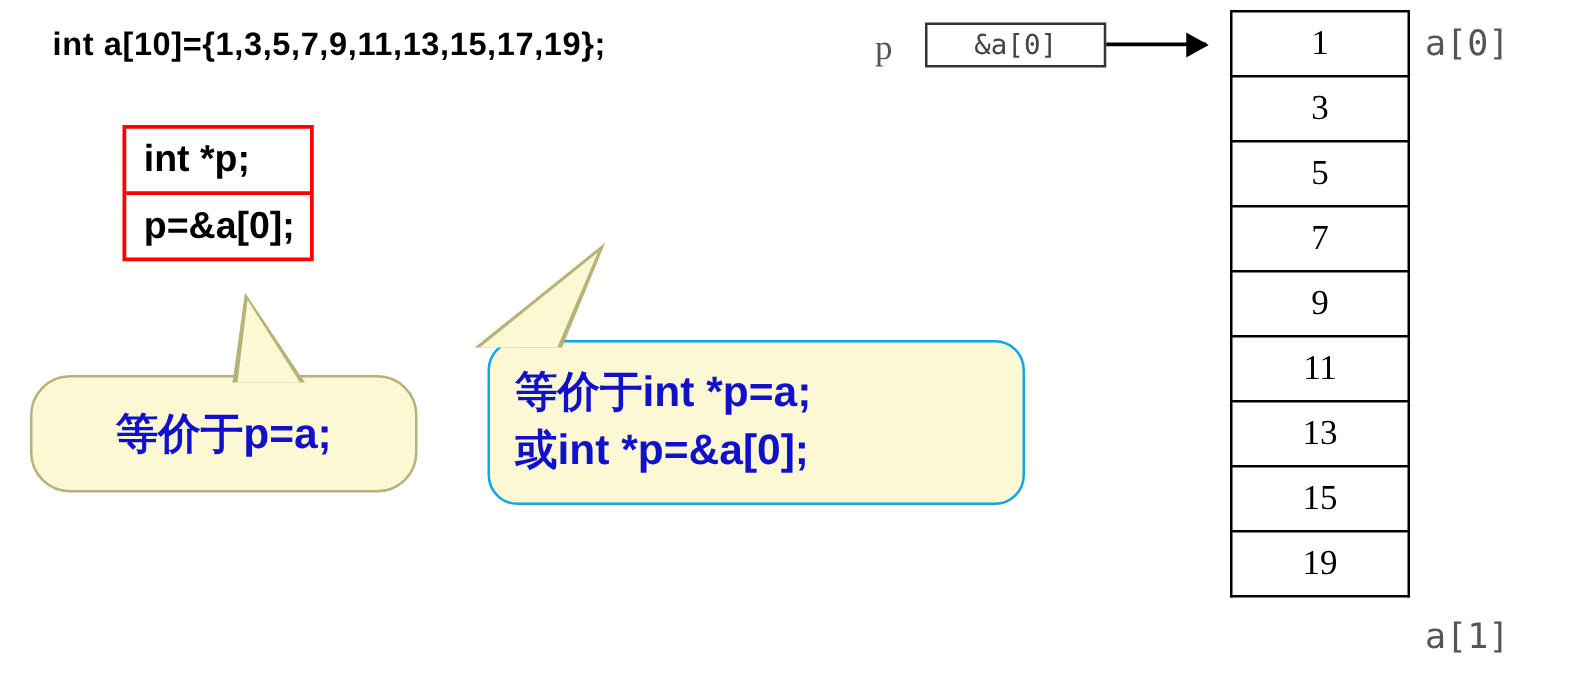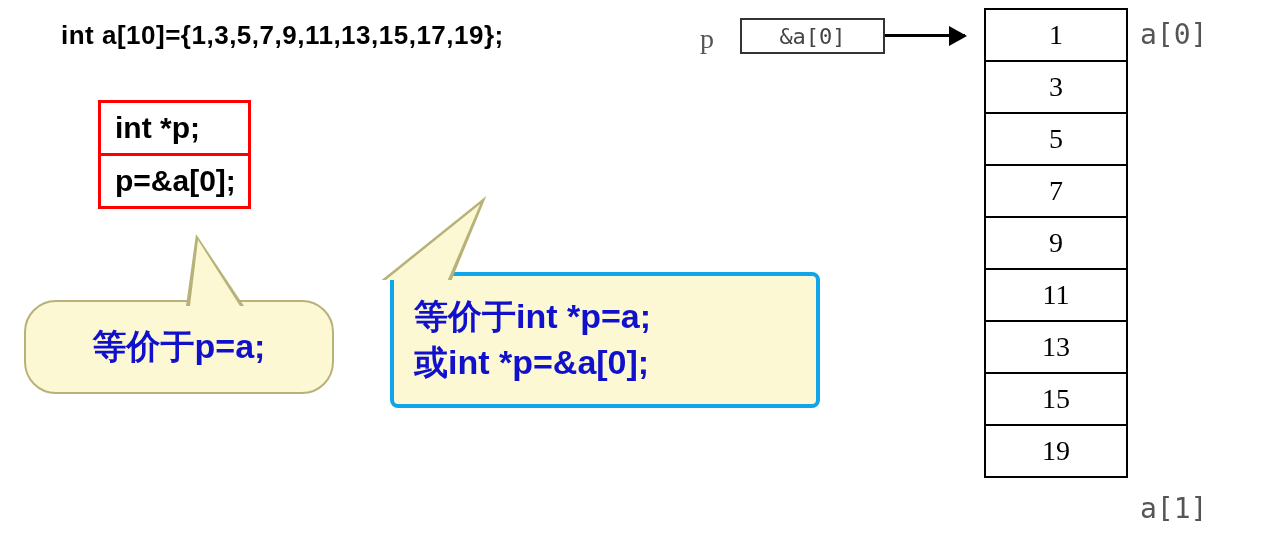--- a/index.html
+++ b/index.html
@@ -12,21 +12,20 @@
 }
 
 .decl {
   position: absolute;
   top: 20px;
   left: 42px;
   font-size: 26px;
   font-weight: bold;
   color: #000;
   letter-spacing: 0.5px;
-  margin-left: 19px;
 }
 
 .p-label {
   position: absolute;
   top: 23px;
   left: 700px;
   font-size: 28px;
   font-family: "SimSun", serif;
   color: #555;
 }
@@ -153,22 +152,22 @@
   color: #1111cc;
 }
 
 
 .callout2 {
   position: absolute;
   top: 272px;
   left: 390px;
   width: 430px;
   background: #fbf8d3;
-  border: 4px solid #0ea5e9;
-  border-radius: 8px;
+  border: 2px solid #0ea5e9;
+  border-radius: 24px;
   padding: 18px 20px;
   text-align: left;
 }
 .callout2::before {
   content: "";
   position: absolute;
   top: -80px;
   left: 10px;
   width: 0; height: 0;
   border-left: 60px solid transparent;

